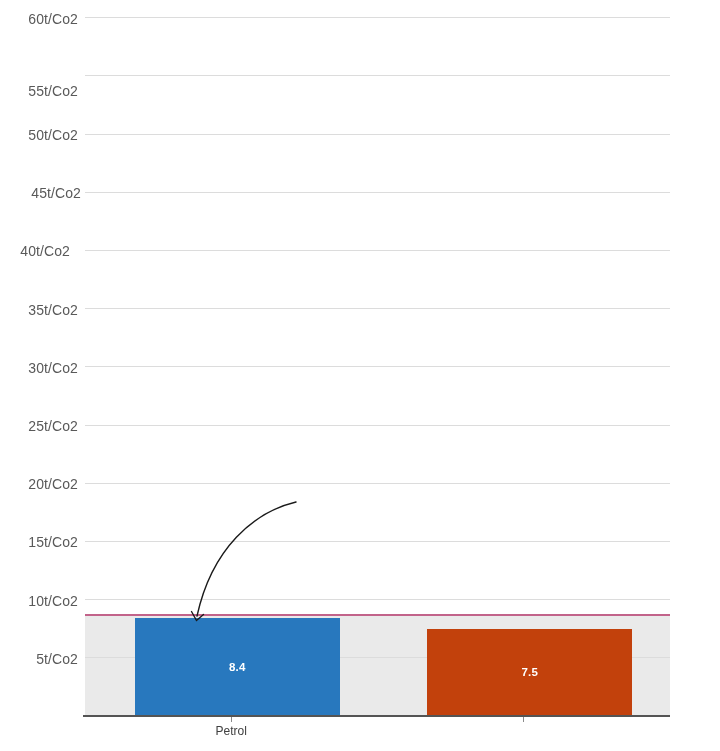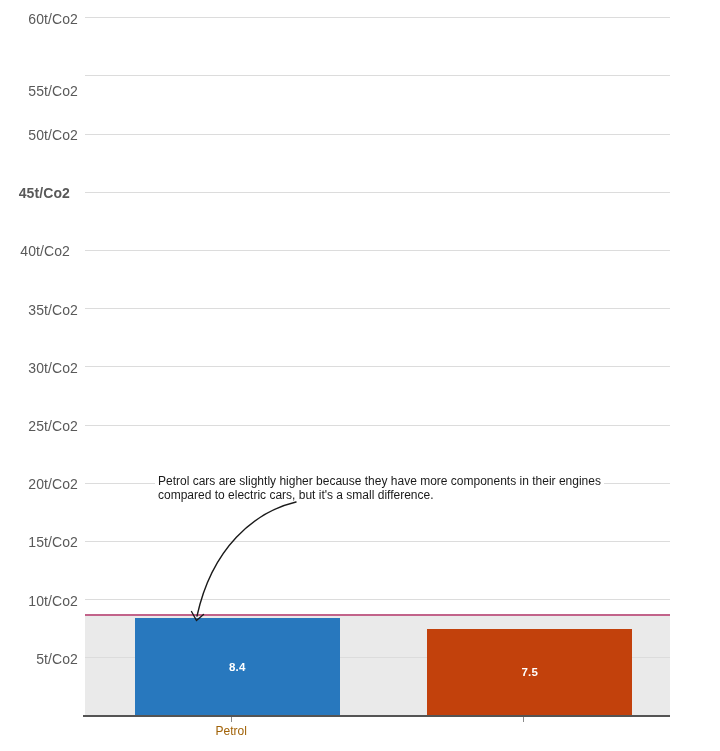--- a/index.html
+++ b/index.html
@@ -56,21 +56,21 @@
   .xtick {
     position: absolute;
     width: 1px;
     height: 5px;
     background: #8a8a8a;
   }
   .xlabel {
     position: absolute;
     text-align: center;
     font-size: 12px;
-    color: #a16207;
+    color: #404040;
   }
   #annotation {
     position: absolute;
     left: 155px;
     top: 473px;
     background: #ffffff;
     padding: 1px 3px;
     font-size: 12px;
     line-height: 14px;
     color: #1a1a1a;
@@ -96,21 +96,21 @@
       <div class="ylabel" style="left: 8px; top: 476.2px;">20t/Co2</div>
       <div class="gridline" style="left: 85px; width: 585px; top: 424.5px;"></div>
       <div class="ylabel" style="left: 8px; top: 418px;">25t/Co2</div>
       <div class="gridline" style="left: 85px; width: 585px; top: 366.3px;"></div>
       <div class="ylabel" style="left: 8px; top: 359.8px;">30t/Co2</div>
       <div class="gridline" style="left: 85px; width: 585px; top: 308.1px;"></div>
       <div class="ylabel" style="left: 8px; top: 301.6px;">35t/Co2</div>
       <div class="gridline" style="left: 85px; width: 585px; top: 249.9px;"></div>
       <div class="ylabel" style="left: 0; top: 243.4px;">40t/Co2</div>
       <div class="gridline" style="left: 85px; width: 585px; top: 191.7px;"></div>
-      <div class="ylabel" style="left: 0; top: 185.2px; font-weight: bold;">45t/Co2</div>
+      <div class="ylabel" style="left: 11px; top: 185.2px;">45t/Co2</div>
       <div class="gridline" style="left: 85px; width: 585px; top: 133.5px;"></div>
       <div class="ylabel" style="left: 8px; top: 127px;">50t/Co2</div>
       <div class="gridline" style="left: 85px; width: 585px; top: 75.3px;"></div>
       <div class="ylabel" style="left: 8px; top: 83px;">55t/Co2</div>
       <div class="gridline" style="left: 85px; width: 585px; top: 17.1px;"></div>
       <div class="ylabel" style="left: 8px; top: 10.6px;">60t/Co2</div>
     </div>
 
   <div id="refline" class="ref-line" style="left: 85px; width: 585px; top: 613.732px; background: rgb(194, 99, 138);"></div>
 
@@ -124,23 +124,19 @@
     </div>
 
   <div id="baseline" class="baseline" style="left: 83px; width: 587px; top: 715px; background: rgb(84, 84, 84);"></div>
   <div id="xaxis-layer" class="layer">
       <div class="xtick" style="left: 230.75px; top: 717px;"></div>
       <div class="xlabel" style="left: 85px; width: 292.5px; top: 724px;">Petrol</div>
       <div class="xtick" style="left: 523.25px; top: 717px;"></div>
       <div class="xlabel" style="left: 377.5px; width: 292.5px; top: 724px; margin-top: 28px;">BEV - NEM</div>
     </div>
 
-  <div id="annotation">
-    <div>Petrol cars are slightly higher because they have more components in their engines</div>
-    <div>compared to electric cars, but it's a small difference.</div>
-  </div>
 
   <svg id="arrow-svg" class="layer" width="720" height="751" viewBox="0 0 720 751">
     <path d="M 296 502 C 254 512, 212 548, 197 616" fill="none" stroke="#1a1a1a" stroke-width="1.4" stroke-linecap="round"></path>
     <path d="M 191.5 611.5 L 196.5 620.5 L 203.5 614.5" fill="none" stroke="#1a1a1a" stroke-width="1.4" stroke-linecap="round" stroke-linejoin="miter"></path>
   </svg>
 
 </div>
 
 </body></html>

